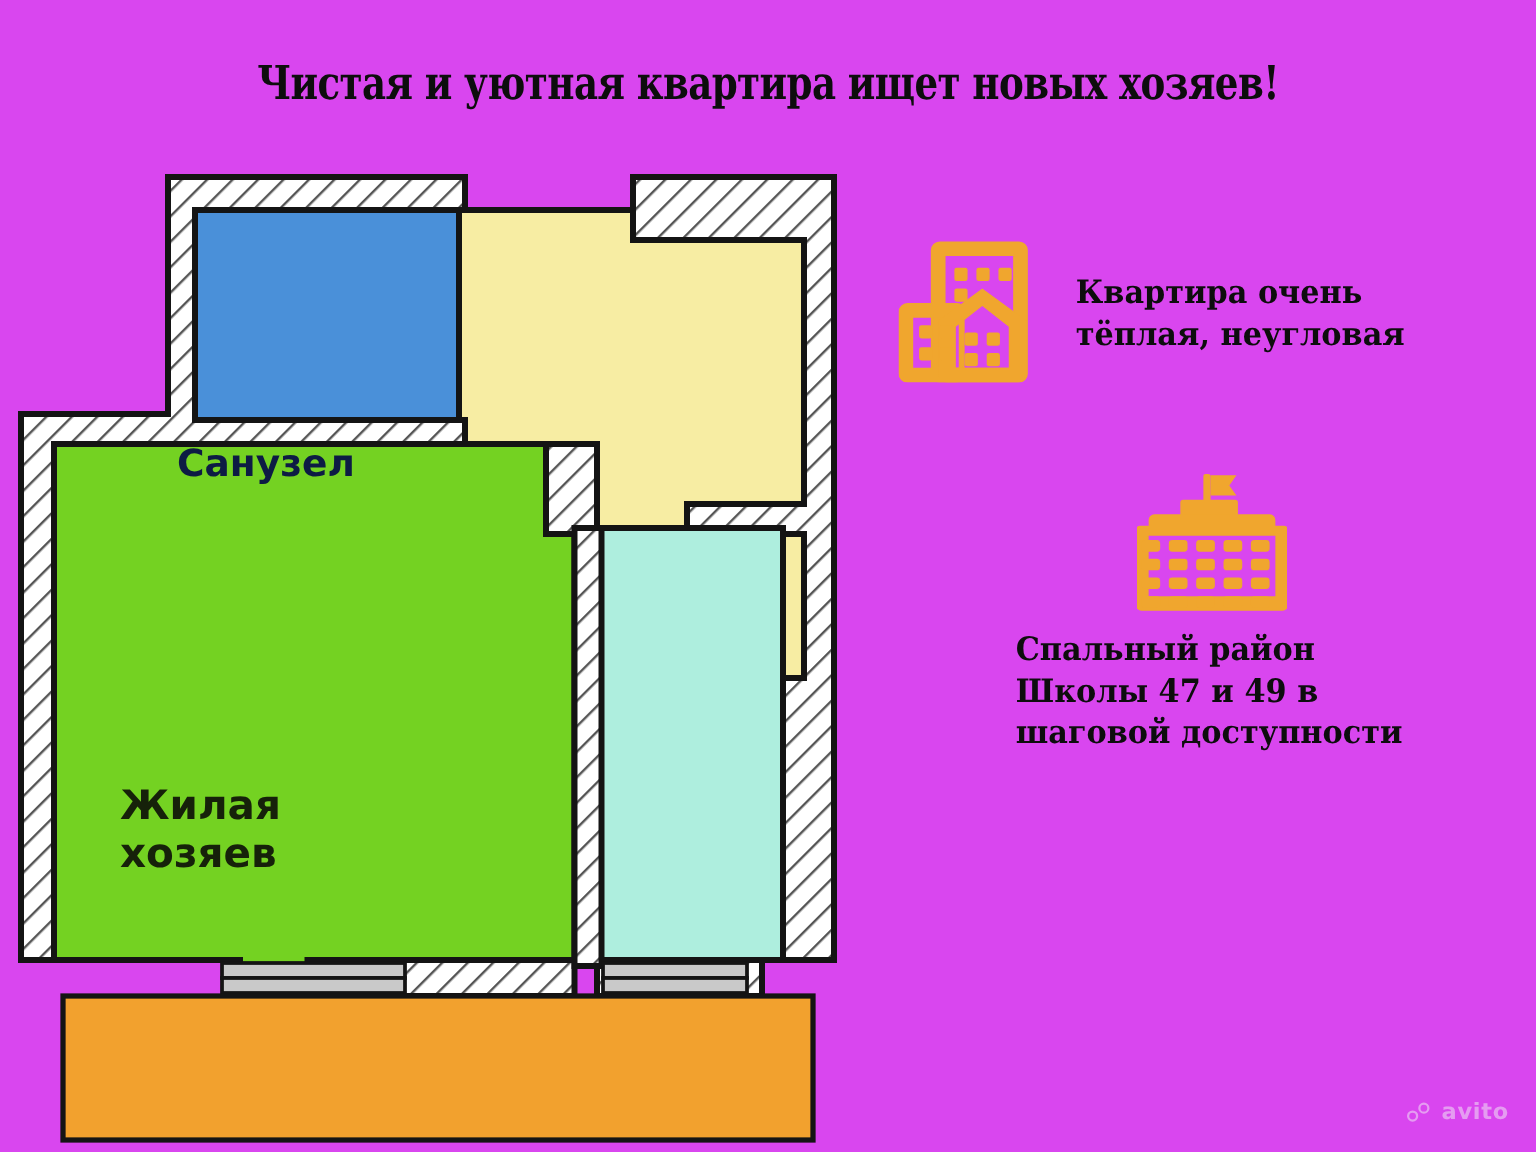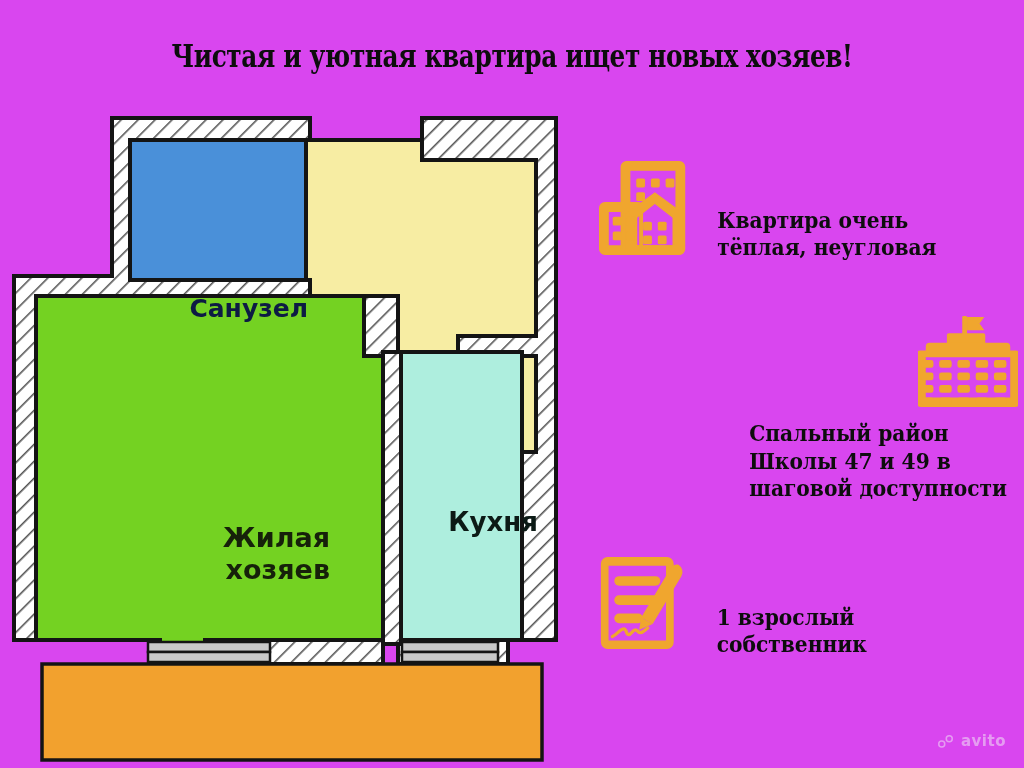--- a/index.html
+++ b/index.html
@@ -40,21 +40,21 @@
     top: 104px;
     width: 580px;
     height: 664px;
   }
   #plan svg { display: block; }
 
   .room-label {
     position: absolute;
     font-family: "DejaVu Sans", "Liberation Sans", sans-serif;
     font-weight: bold;
-    text-align: right;
+    text-align: left;
     line-height: 1.18;
     white-space: pre-line;
     pointer-events: none;
   }
   #label-bath {
     left: 118px; top: 190px; width: 190px;
     font-size: 25px;
     color: #0d1b44;
   }
   #label-living {
@@ -70,21 +70,21 @@
 
   
   #features {
     position: absolute;
     left: 592px;
     top: 150px;
     width: 432px;
   }
   .feature {
     display: flex;
-    align-items: flex-end;
+    align-items: center;
     margin-bottom: 44px;
   }
   .feature-icon {
     flex: 0 0 112px;
     width: 112px;
     height: 112px;
     display: flex;
     align-items: center;
     justify-content: center;
   }
@@ -215,21 +215,20 @@
           <rect x="402" y="548" width="96" height="10" fill="#c9c9c9" stroke="#141414" stroke-width="2.5"></rect>
         </g>
 
         <rect x="42" y="560" width="500" height="96" fill="#f2a12e" stroke="#141414" stroke-width="3.5"></rect>
       </g>
     </svg>
 
     <div class="room-label" id="label-bath">Санузел</div>
     <div class="room-label" id="label-living">Жилая
 хозяев</div>
-    <div class="room-label" id="label-kitchen">Кухня</div>
 
   </div>
 
   <div id="features">
 
     <div class="feature" id="feature-1">
       <div class="feature-icon">
         <svg width="98" height="98" viewBox="0 0 100 100" xmlns="http://www.w3.org/2000/svg">
           <g fill="#f0a62e">
 
@@ -307,44 +306,20 @@
             <rect x="60" y="87" width="13" height="8" rx="2.4"></rect>
             <rect x="79" y="87" width="13" height="8" rx="2.4"></rect>
           </g>
         </svg>
       </div>
       <div class="feature-text">Спальный район
 Школы 47 и 49 в
 шаговой доступности</div>
     </div>
 
-    <div class="feature" id="feature-3">
-      <div class="feature-icon">
-        <svg width="92" height="96" viewBox="0 0 96 100" xmlns="http://www.w3.org/2000/svg">
-          <g fill="#f0a62e">
-
-            <path d="M10,2 h62 a7,7 0 0 1 7,7 v82 a7,7 0 0 1 -7,7 h-62 a7,7 0 0 1 -7,-7
-                     v-82 a7,7 0 0 1 7,-7 z
-                     M11,11 v78 h60 v-78 z"></path>
-
-            <rect x="17" y="22" width="48" height="10" rx="5"></rect>
-            <rect x="17" y="42" width="48" height="10" rx="5"></rect>
-            <rect x="17" y="61" width="30" height="10" rx="5"></rect>
-
-            <path d="M15,85 c5,-2 8,-8 12,-8 c3,0 2,6 5,6 c3,0 4,-5 7,-5 c2,0 3,3 5,3
-                     c3,0 5,-3 8,-5" fill="none" stroke="#f0a62e" stroke-width="3.4" stroke-linecap="round"></path>
-
-            <path d="M84,10 a9,9 0 0 1 3,12 l-30,50 l-12,-7 l30,-50 a9,9 0 0 1 9,-5 z"></path>
-            <path d="M45,65 l12,7 l-14,6 z"></path>
-          </g>
-        </svg>
-      </div>
-      <div class="feature-text">1 взрослый
-собственник</div>
-    </div>
 
   </div>
 
   <div id="watermark">
     <svg width="18" height="14" viewBox="0 0 24 18">
       <circle cx="5" cy="13" r="4" fill="none" stroke="#f2f2f4" stroke-width="2"></circle>
       <circle cx="15" cy="6" r="4" fill="none" stroke="#f2f2f4" stroke-width="2"></circle>
     </svg>
     <span class="wm-text">avito</span>
   </div>

